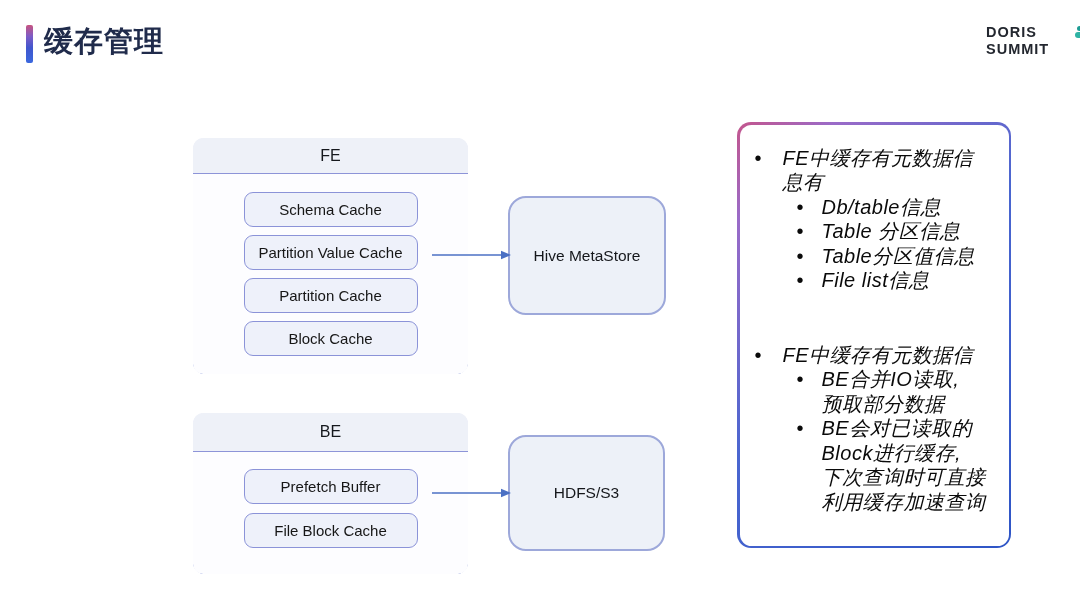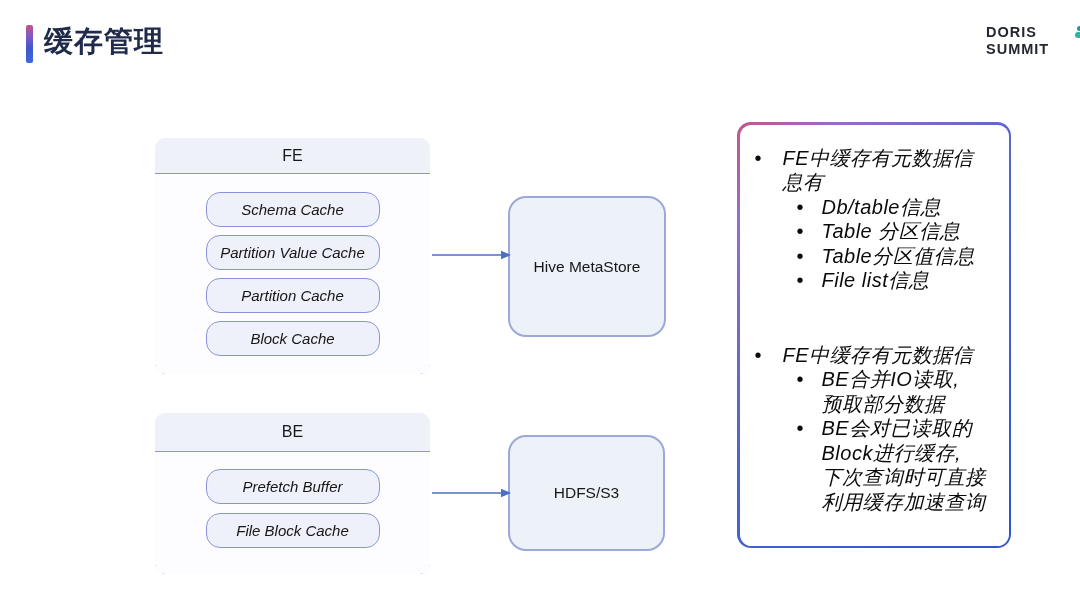--- a/index.html
+++ b/index.html
@@ -36,20 +36,21 @@
     position:absolute; left:0; top:7px; width:17px; height:6px;
     border-radius:3px; background:#2fb3a4;
   }
 
   
   .group {
     position:absolute; border-radius:12px; padding:0;
     background:
       radial-gradient(circle at 0% 40%, rgba(205,80,115,.95) 0%, rgba(205,80,115,0) 8%),
       linear-gradient(172deg,#9f9ce2 0%,#7278d5 30%,#4058c6 70%,#2b47b0 100%);
+    margin-left: 38px;
   }
   .group-inner {
     width:100%; height:100%; border-radius:10px; background:#fdfdff;
     display:flex; flex-direction:column; overflow:hidden;
   }
   .group-header {
     flex:none; background:#eef1f8; border-bottom:1.6px solid #8d94d8;
     display:flex; align-items:center; justify-content:center;
     font-size:16px; color:#15181d;
   }
@@ -57,32 +58,32 @@
   .fe-group .group-header { height:36px; }
   .be-group { left:155px; top:413px; width:275px; height:161px; }
   .be-group .group-header { height:39px; }
   .group-body {
     flex:1; display:flex; flex-direction:column; align-items:center;
   }
   .fe-group .group-body { padding-top:18px; gap:8px; }
   .be-group .group-body { padding-top:17px; gap:9px;text-align:right; }
   .cache-item {
     width:174px; height:35px; flex:none;
-    border:1.6px solid #8b93d8; border-radius:14px; background:#eef1fa;
+    border:1.6px solid #8b93d8; border-radius:9px; background:#eef1fa;
     display:flex; align-items:center; justify-content:center;
-    font-size:15px; color:#161616; white-space:nowrap;font-style:italic;
+    font-size:15px; color:#161616; white-space:nowrap;
   }
 
   
   .store-box {
     position:absolute; border:2px solid #9da8da; border-radius:18px;
     background:#edf1f8; display:flex; align-items:center; justify-content:center;
     font-size:15.5px; color:#15171b;
   }
-  .hive-box { left:508px; top:196px; width:158px; height:141px; }
+  .hive-box { left:508px; top:196px; width:158px; height:119px; }
   .hdfs-box { left:508px; top:435px; width:157px; height:116px;text-align:center; }
 
   
   .arrows { position:absolute; left:0; top:0; width:1080px; height:608px; pointer-events:none; }
 
   
   .panel {
     position:absolute; left:737px; top:122px; width:274px; height:426px;
     border-radius:14px; padding:2.5px;
     background:linear-gradient(135deg,#c4558c 0%,#9a6bc8 14%,#4a66d0 48%,#2e55c6 100%);

